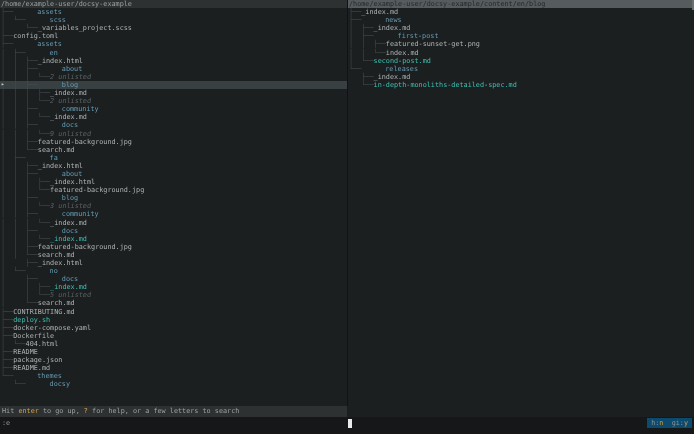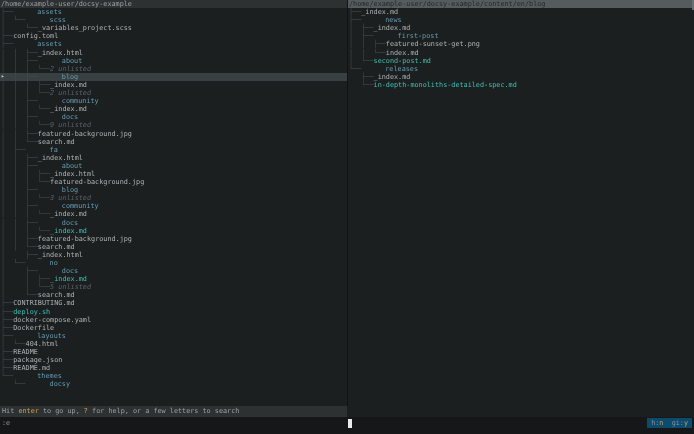--- a/index.html
+++ b/index.html
@@ -53,20 +53,21 @@
   <div class="panels">
 
     <div class="panel left">
       <div class="hdr">/home/example-user/docsy-example</div>
       <div>
           <div class="row"><span class="pre">├──</span><span class="c-dir">assets</span></div>
           <div class="row"><span class="pre">│  └──</span><span class="c-dir">scss</span></div>
           <div class="row"><span class="pre">│     └──</span><span class="c-file">_variables_project.scss</span></div>
           <div class="row"><span class="pre">├──</span><span class="c-file">config.toml</span></div>
           <div class="row"><span class="pre">├──</span><span class="c-dir">assets</span></div>
+          <div class="row"><span class="pre">│  ├──</span><span class="c-dir">en</span></div>
           <div class="row"><span class="pre">│  │  ├──</span><span class="c-file">_index.html</span></div>
           <div class="row"><span class="pre">│  │  ├──</span><span class="c-dir">about</span></div>
           <div class="row"><span class="pre">│  │  │  └──</span><span class="c-unlisted">2 unlisted</span></div>
           <div class="row sel"><span class="arrow">▸</span><span class="pre">│  │  ├──</span><span class="c-dir">blog</span></div>
           <div class="row"><span class="pre">│  │  │  ├──</span><span class="c-file">_index.md</span></div>
           <div class="row"><span class="pre">│  │  │  └──</span><span class="c-unlisted">2 unlisted</span></div>
           <div class="row"><span class="pre">│  │  ├──</span><span class="c-dir">community</span></div>
           <div class="row"><span class="pre">│  │  │  └──</span><span class="c-file">_index.md</span></div>
           <div class="row"><span class="pre">│  │  ├──</span><span class="c-dir">docs</span></div>
           <div class="row"><span class="pre">│  │  │  └──</span><span class="c-unlisted">9 unlisted</span></div>
@@ -88,21 +89,20 @@
           <div class="row"><span class="pre">│     ├──</span><span class="c-file">_index.html</span></div>
           <div class="row"><span class="pre">│  └──</span><span class="c-dir">no</span></div>
           <div class="row"><span class="pre">│     ├──</span><span class="c-dir">docs</span></div>
           <div class="row"><span class="pre">│     │  ├──</span><span class="c-special">_index.md</span></div>
           <div class="row"><span class="pre">│     │  └──</span><span class="c-unlisted">5 unlisted</span></div>
           <div class="row"><span class="pre">│     └──</span><span class="c-file">search.md</span></div>
           <div class="row"><span class="pre">├──</span><span class="c-file">CONTRIBUTING.md</span></div>
           <div class="row"><span class="pre">├──</span><span class="c-special">deploy.sh</span></div>
           <div class="row"><span class="pre">├──</span><span class="c-file">docker-compose.yaml</span></div>
           <div class="row"><span class="pre">├──</span><span class="c-file">Dockerfile</span></div>
-          <div class="row"><span class="pre">├──</span><span class="c-dir">layouts</span></div>
           <div class="row"><span class="pre">│  └──</span><span class="c-file">404.html</span></div>
           <div class="row"><span class="pre">├──</span><span class="c-file">README</span></div>
           <div class="row"><span class="pre">├──</span><span class="c-file">package.json</span></div>
           <div class="row"><span class="pre">├──</span><span class="c-file">README.md</span></div>
           <div class="row"><span class="pre">└──</span><span class="c-dir">themes</span></div>
           <div class="row"><span class="pre">   └──</span><span class="c-dir">docsy</span></div>
         </div>
     </div>
 
     <div class="panel right">

